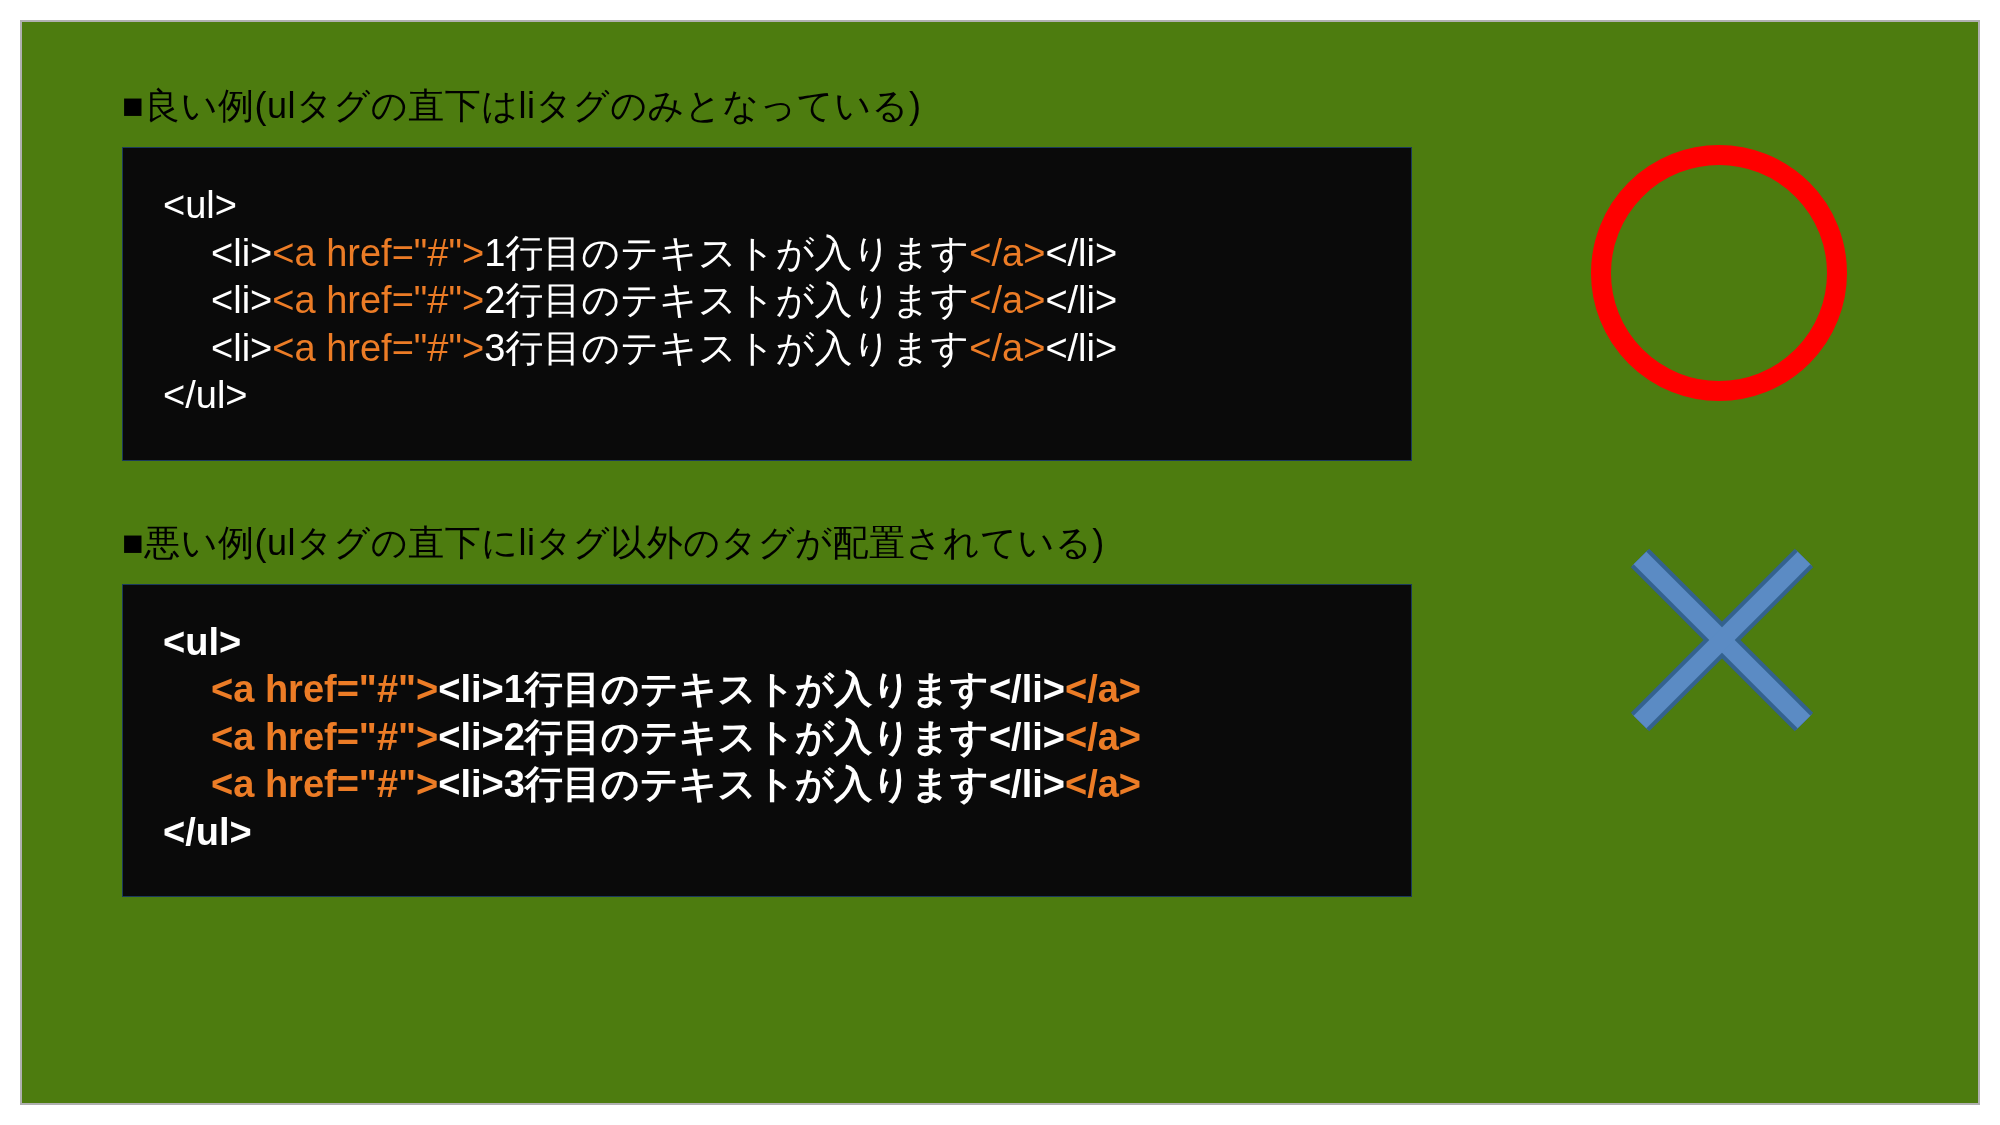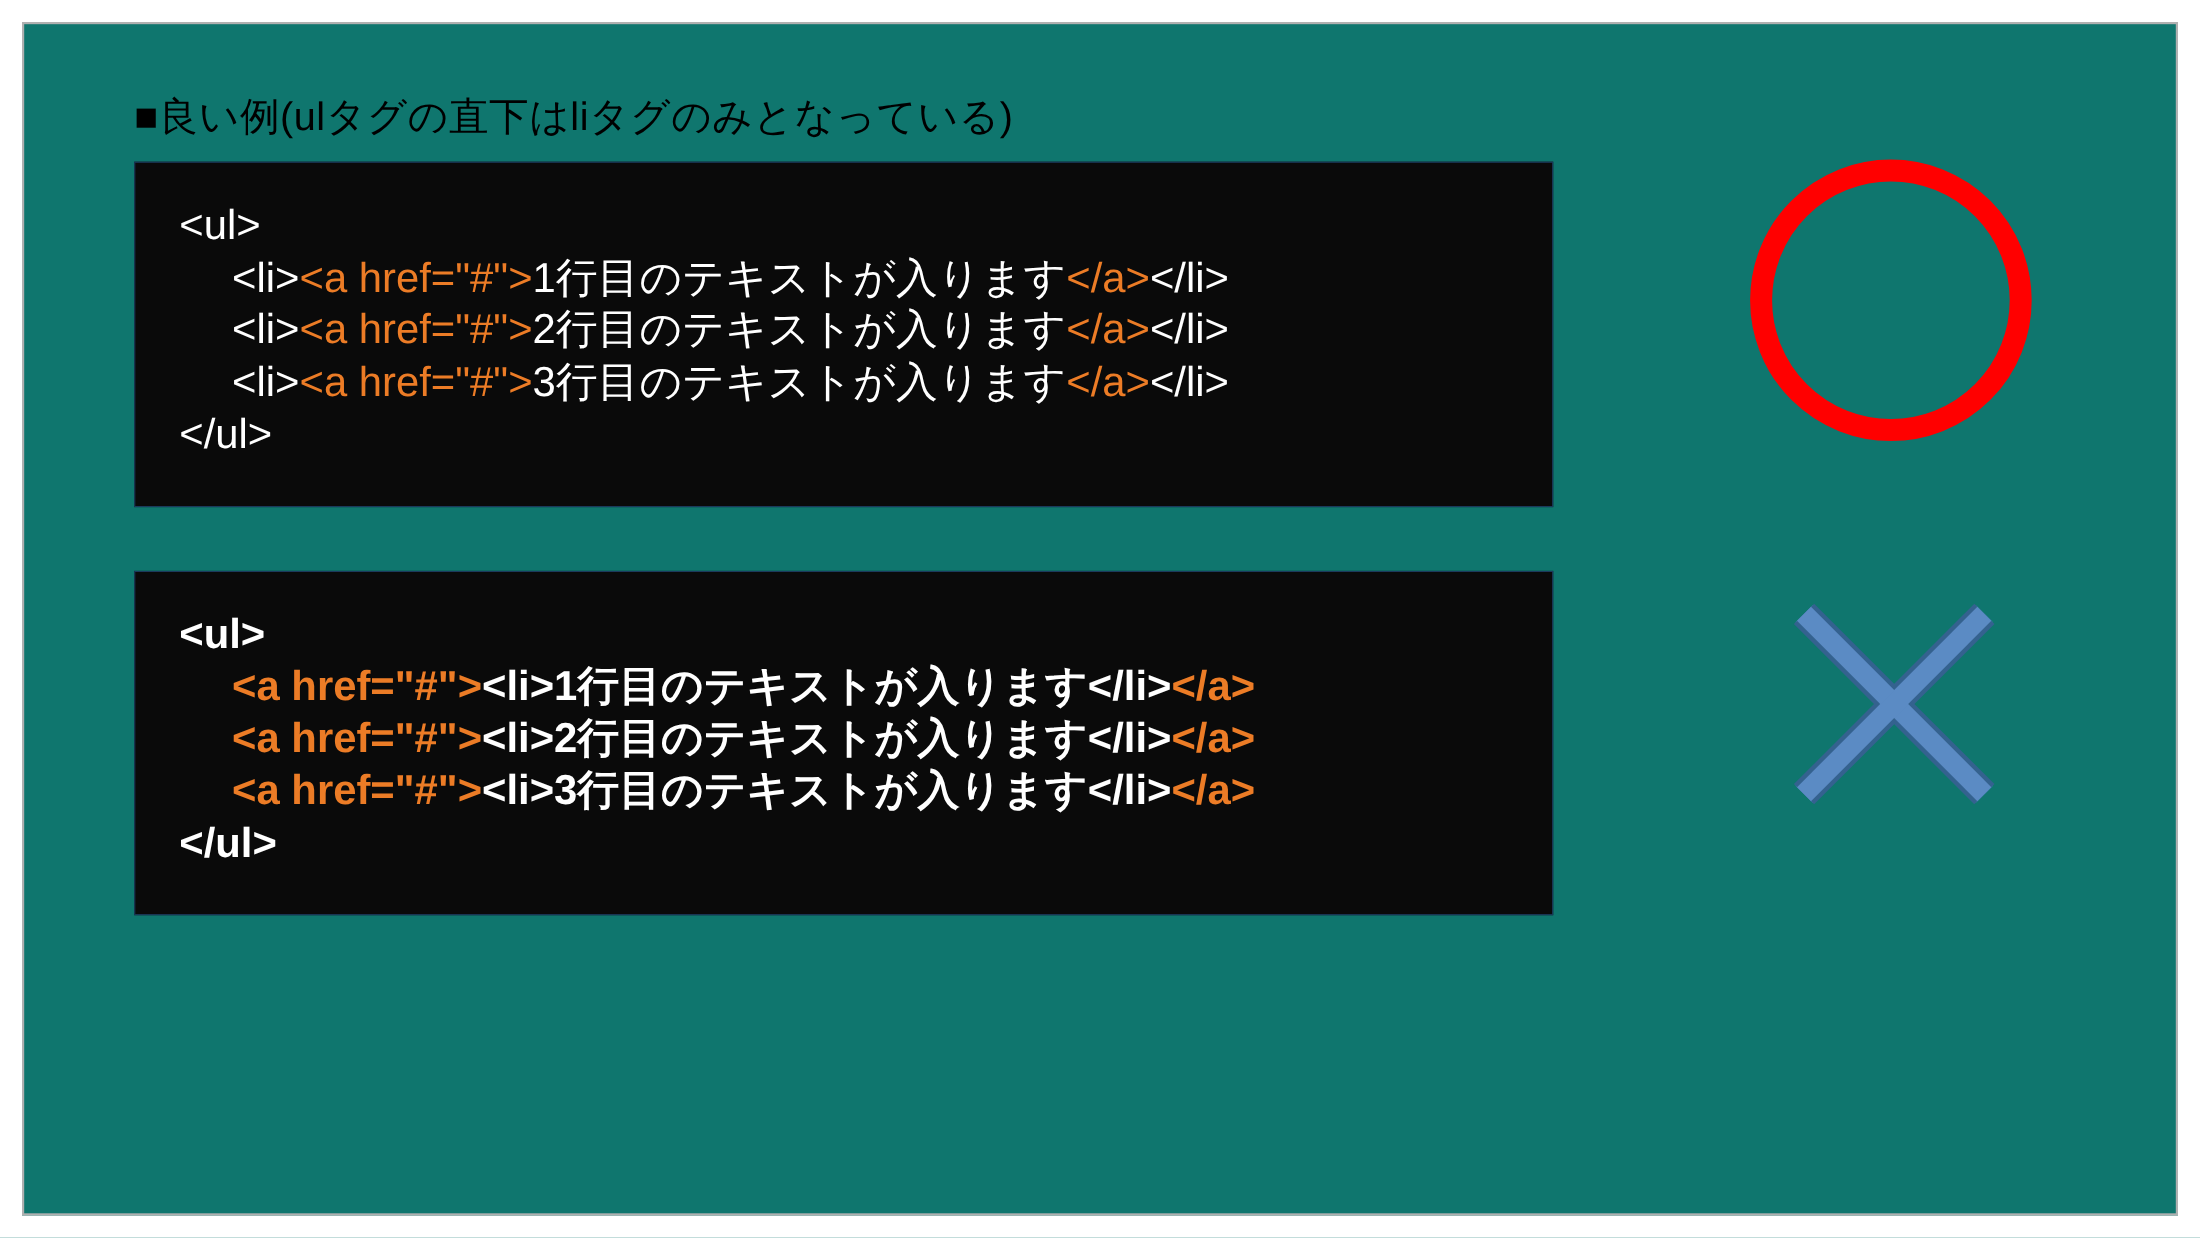--- a/index.html
+++ b/index.html
@@ -2,21 +2,21 @@
 <html><head>
 <meta charset="utf-8">
 <style>
   * { margin: 0; padding: 0; box-sizing: border-box; }
   html, body { width: 2000px; height: 1125px; background: #ffffff; font-family: "Hiragino Kaku Gothic ProN", "Meiryo", sans-serif; }
   .frame {
     position: absolute;
     left: 20px; top: 20px;
     width: 1960px; height: 1085px;
     border: 2px solid #b0b0b0;
-    background: #0f766e;
+    background: #4d7c0f;
   }
   .content-col {
     position: absolute;
     left: 100px; top: 60px;
     width: 1290px;
   }
   .section-title {
     font-size: 36px;
     font-weight: 400;
     color: #000;
@@ -58,20 +58,21 @@
 
   <div class="content-col">
 
     <div class="section-title">■良い例(ulタグの直下はliタグのみとなっている)</div>
     <div class="code-box"><span class="tok-white">&lt;ul&gt;</span>
 <span class="indent1"></span><span class="tok-white">&lt;li&gt;</span><span class="tok-orange">&lt;a href="#"&gt;</span><span class="tok-white">1行目のテキストが入ります</span><span class="tok-orange">&lt;/a&gt;</span><span class="tok-white">&lt;/li&gt;</span>
 <span class="indent1"></span><span class="tok-white">&lt;li&gt;</span><span class="tok-orange">&lt;a href="#"&gt;</span><span class="tok-white">2行目のテキストが入ります</span><span class="tok-orange">&lt;/a&gt;</span><span class="tok-white">&lt;/li&gt;</span>
 <span class="indent1"></span><span class="tok-white">&lt;li&gt;</span><span class="tok-orange">&lt;a href="#"&gt;</span><span class="tok-white">3行目のテキストが入ります</span><span class="tok-orange">&lt;/a&gt;</span><span class="tok-white">&lt;/li&gt;</span>
 <span class="tok-white">&lt;/ul&gt;</span></div>
 
+    <div class="section-title">■悪い例(ulタグの直下にliタグ以外のタグが配置されている)</div>
     <div class="code-box" style="margin-bottom:0;font-weight:bold;"><span class="tok-white">&lt;ul&gt;</span>
 <span class="indent1"></span><span class="tok-orange">&lt;a href="#"&gt;</span><span class="tok-white">&lt;li&gt;</span><span class="tok-white">1行目のテキストが入ります</span><span class="tok-white">&lt;/li&gt;</span><span class="tok-orange">&lt;/a&gt;</span>
 <span class="indent1"></span><span class="tok-orange">&lt;a href="#"&gt;</span><span class="tok-white">&lt;li&gt;</span><span class="tok-white">2行目のテキストが入ります</span><span class="tok-white">&lt;/li&gt;</span><span class="tok-orange">&lt;/a&gt;</span>
 <span class="indent1"></span><span class="tok-orange">&lt;a href="#"&gt;</span><span class="tok-white">&lt;li&gt;</span><span class="tok-white">3行目のテキストが入ります</span><span class="tok-white">&lt;/li&gt;</span><span class="tok-orange">&lt;/a&gt;</span>
 <span class="tok-white">&lt;/ul&gt;</span></div>
 
   </div>
 
   <div class="mark-circle">
     <svg viewBox="0 0 270 270">

